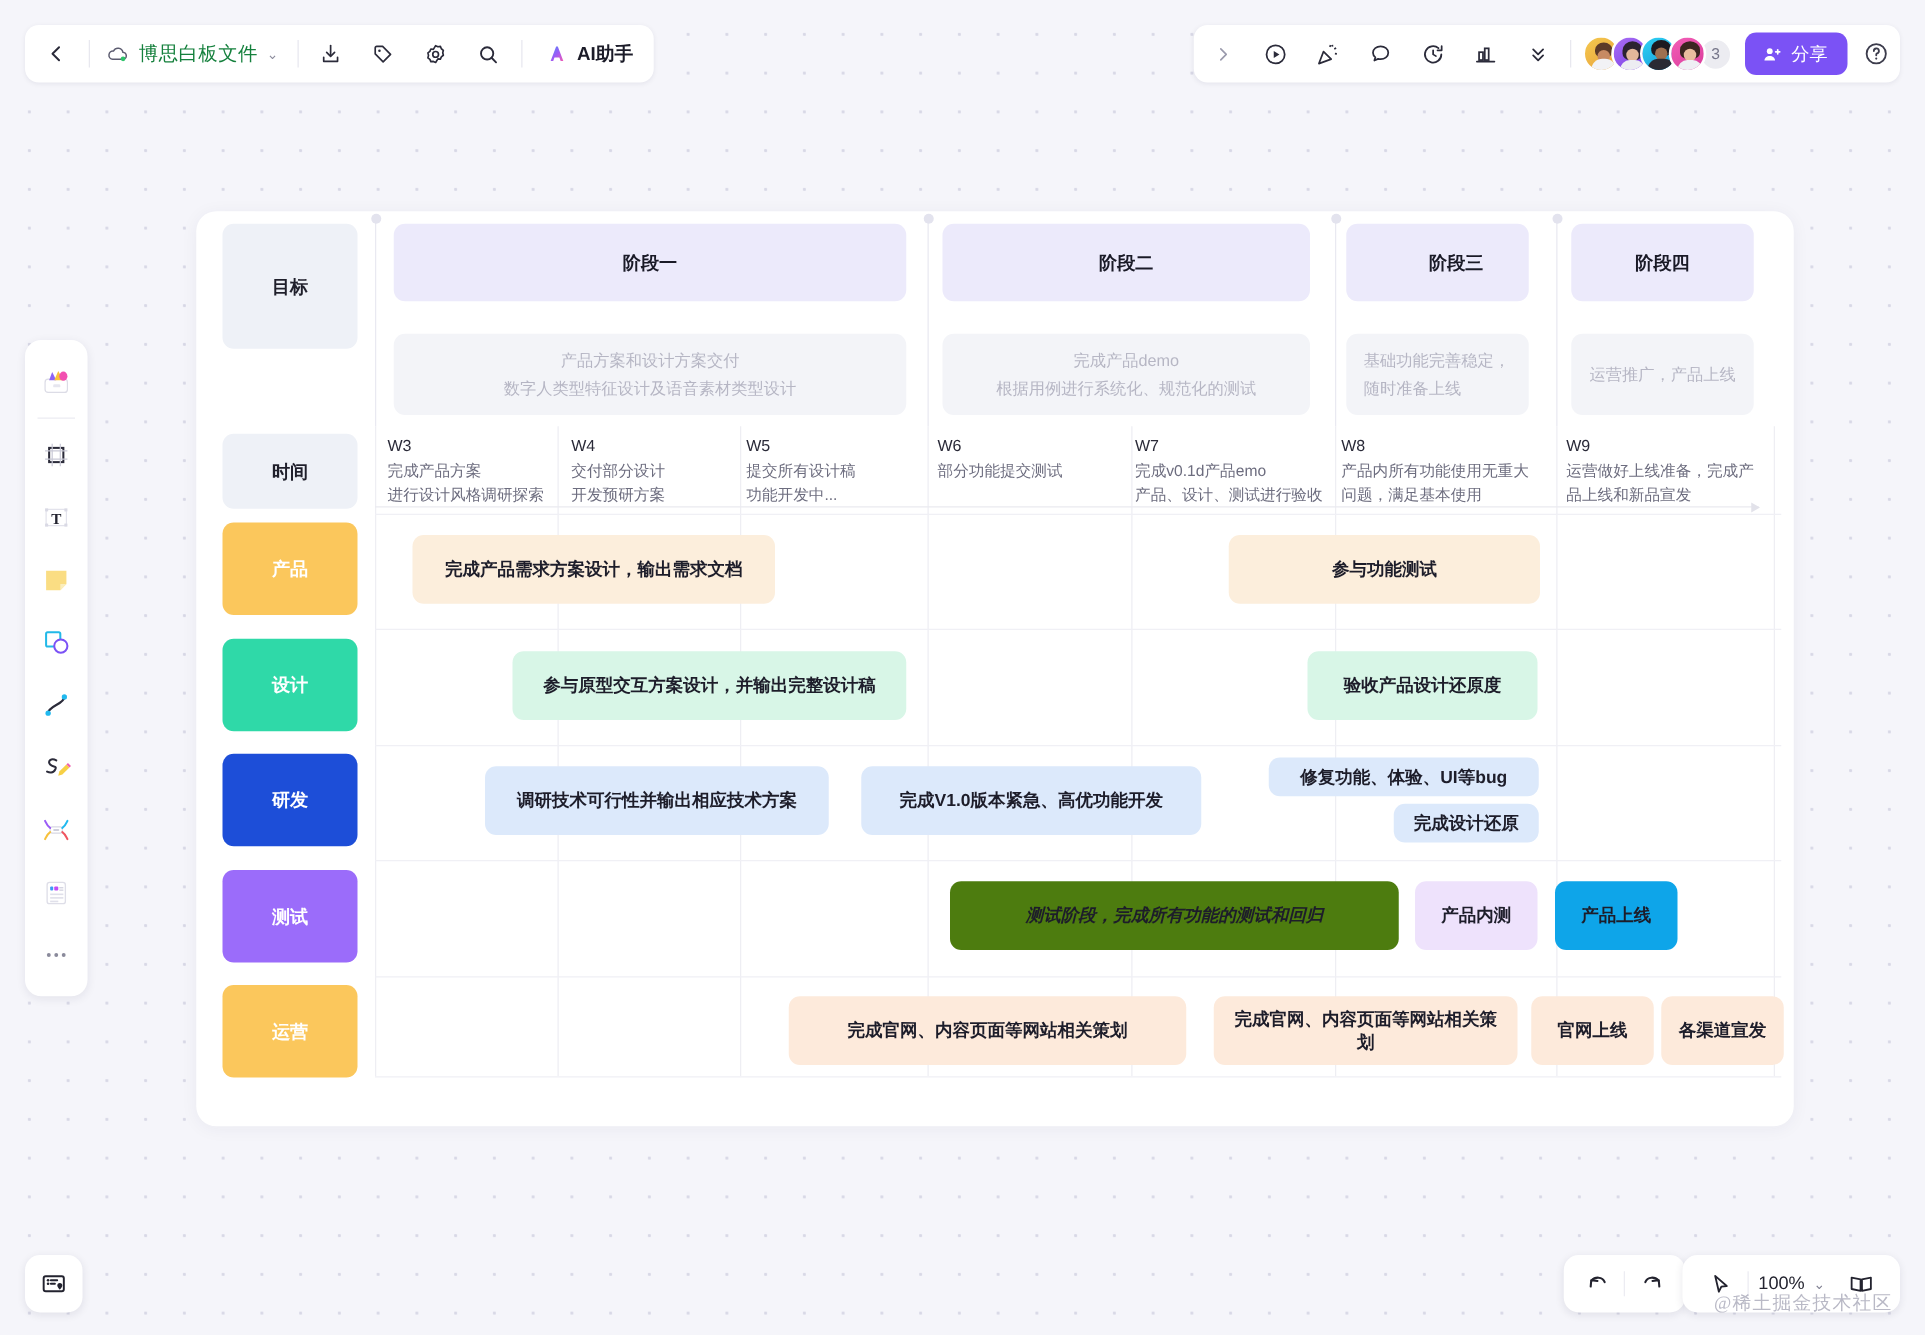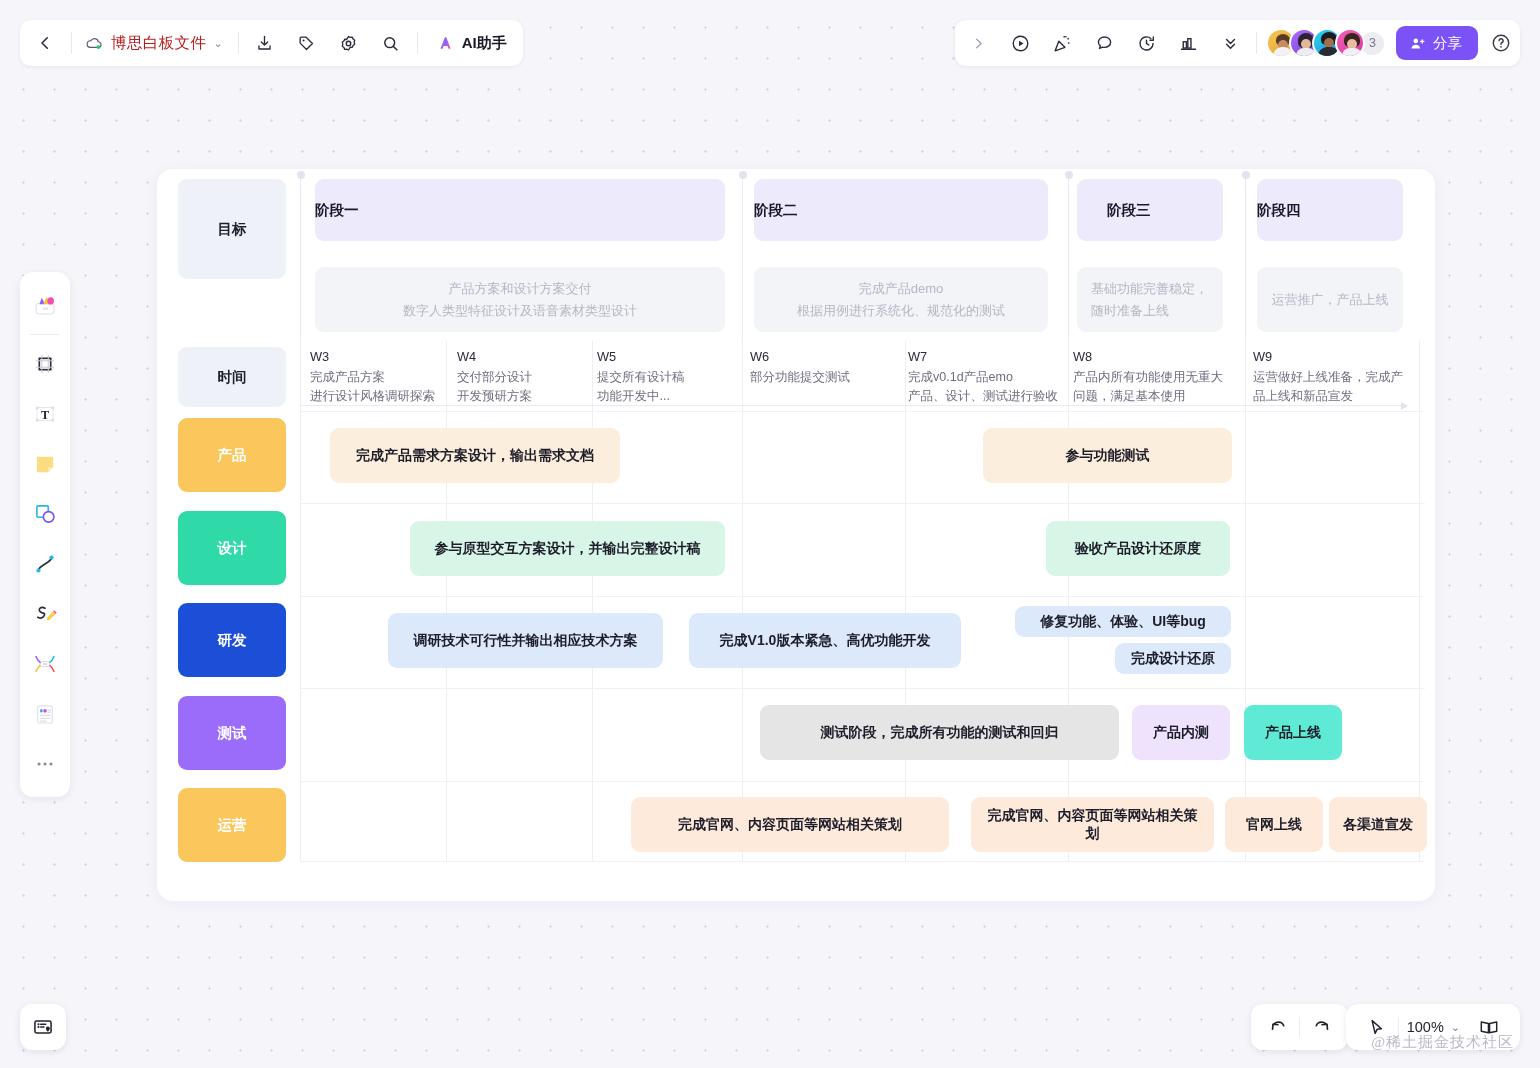--- a/index.html
+++ b/index.html
@@ -32,21 +32,21 @@
     display: flex; align-items: center; justify-content: center;
     border-radius: 8px; cursor: pointer;
     color: #2b2b3a;
   }
   .tb-sep { width: 1px; height: 22px; background: #e8e8ef; margin: 0 5px; }
   .doc-title {
     display: flex; align-items: center; gap: 7px;
     padding: 0 10px 0 8px; height: 38px; border-radius: 8px;
     cursor: pointer;
   }
-  .doc-title .t { font-size: 15.5px; color: #b91c1c; letter-spacing: .4px; }
+  .doc-title .t { font-size: 15.5px; color: #15803d; letter-spacing: .4px; }
   .chev { font-size: 11px; color: #8b8b9c; }
   .ai-btn {
     display: flex; align-items: center; gap: 6px;
     padding: 0 12px; height: 38px; border-radius: 8px; cursor: pointer;
   }
   .ai-btn .t { font-size: 15px; font-weight: 700; color: #1b1b28; }
 
   
   .topbar-right {
     position: absolute; right: 20px; top: 20px;
@@ -173,21 +173,21 @@
   .pdiv::before {
     content: ""; position: absolute; left: -3.5px; top: -4px;
     width: 8px; height: 8px; border-radius: 50%;
     background: #e3e3ee;
   }
 
   
   .phase-title {
     position: absolute;
     background: #eceafb; border-radius: 9px;
-    display: flex; align-items: center; 
+    display: flex; align-items: center; justify-content: center;
     font-size: 14.5px; font-weight: 700; color: #1a1a27;
   }
   .phase-desc {
     position: absolute;
     background: #f3f4f8; border-radius: 9px;
     display: flex; flex-direction: column;
     align-items: center; justify-content: center;
     font-size: 13px; color: #b6b6c4; line-height: 1.65;
     text-align: center; padding: 6px 10px;
   }
@@ -616,23 +616,23 @@
     <div class="task" style="left:826px;width:249px;top:259px;height:55px;background:#fceedc;">参与功能测试</div>
 
     <div class="task" style="left:253px;width:315px;top:352px;height:55px;background:#d8f6e7;">参与原型交互方案设计，并输出完整设计稿</div>
     <div class="task" style="left:889px;width:184px;top:352px;height:55px;background:#d8f6e7;">验收产品设计还原度</div>
 
     <div class="task" style="left:231px;width:275px;top:444px;height:55px;background:#dce9fb;">调研技术可行性并输出相应技术方案</div>
     <div class="task" style="left:532px;width:272px;top:444px;height:55px;background:#dce9fb;">完成V1.0版本紧急、高优功能开发</div>
     <div class="task" style="left:858px;width:216px;top:437px;height:31px;background:#dce9fb;">修复功能、体验、UI等bug</div>
     <div class="task" style="left:958px;width:116px;top:474px;height:31px;background:#dce9fb;">完成设计还原</div>
 
-    <div class="task" style="left:603px;width:359px;top:536px;height:55px;background:#e5e5e5;">测试阶段，完成所有功能的测试和回归</div>
+    <div class="task" style="left:603px;width:359px;top:536px;height:55px;background:#4d7c0f;font-style:italic;">测试阶段，完成所有功能的测试和回归</div>
     <div class="task" style="left:975px;width:98px;top:536px;height:55px;background:#eee2fc;">产品内测</div>
-    <div class="task" style="left:1087px;width:98px;top:536px;height:55px;background:#5eead4;">产品上线</div>
+    <div class="task" style="left:1087px;width:98px;top:536px;height:55px;background:#0ea5e9;">产品上线</div>
 
     <div class="task" style="left:474px;width:318px;top:628px;height:55px;background:#fdeadb;">完成官网、内容页面等网站相关策划</div>
     <div class="task" style="left:814px;width:243px;top:628px;height:55px;background:#fdeadb;">完成官网、内容页面等网站相关策划</div>
     <div class="task" style="left:1068px;width:98px;top:628px;height:55px;background:#fdeadb;">官网上线</div>
     <div class="task" style="left:1172px;width:98px;top:628px;height:55px;background:#fdeadb;">各渠道宣发</div>
 
   </div>
 </div>
 
 </body></html>

